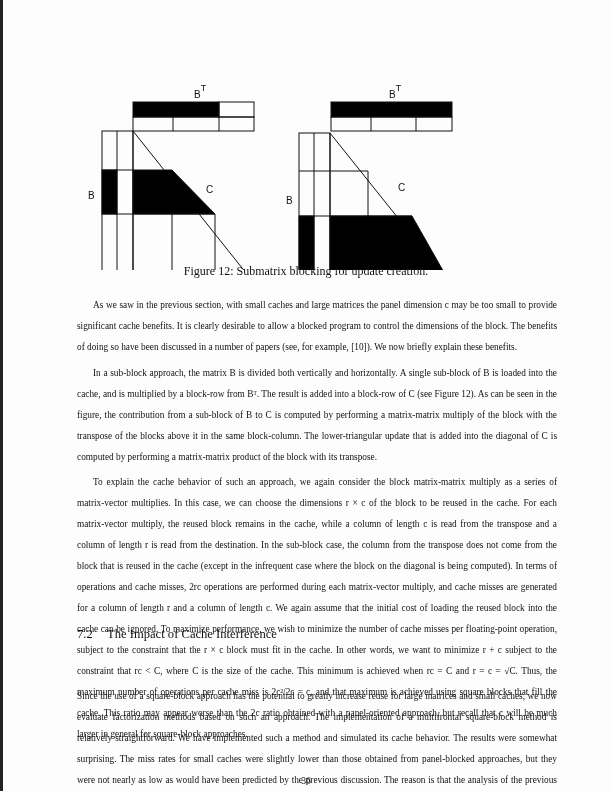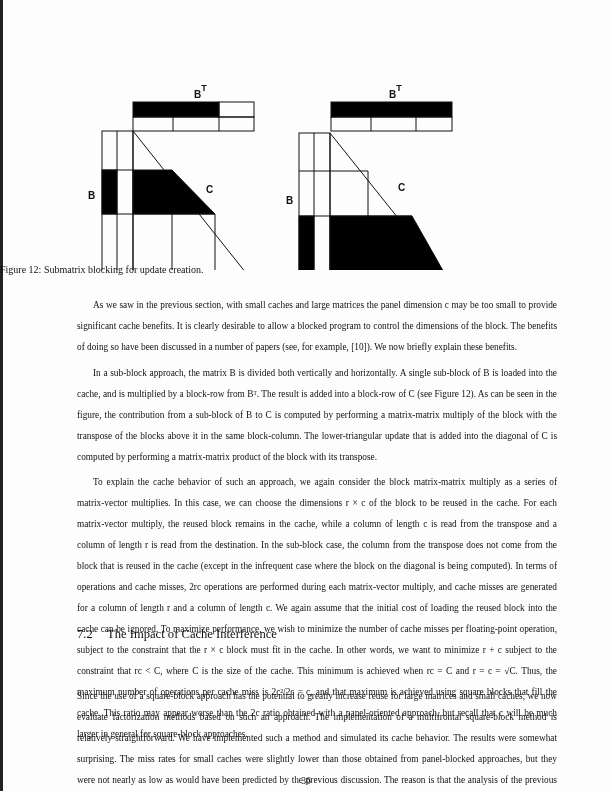--- a/index.html
+++ b/index.html
@@ -3,23 +3,23 @@
 <meta charset="utf-8">
 <style>
   html, body { margin: 0; padding: 0; }
   body {
     width: 612px; height: 791px; position: relative; overflow: hidden;
     background: #fdfdfd; color: #111;
     font-family: "Liberation Serif", "DejaVu Serif", serif;
   }
   .edge { position: absolute; left: 0; top: 0; width: 3px; height: 791px; background: #222; }
   .figure { position: absolute; left: 0; top: 0; width: 612px; height: 270px; }
-  .lbl { position: absolute; font-family: "Liberation Sans", "DejaVu Sans", sans-serif; font-weight: bold; font-size: 10px; }
+  .lbl { position: absolute; font-family: "Liberation Sans", "DejaVu Sans", sans-serif; font-weight: normal; font-size: 10px; }
   .lbl sup { font-size: 9px; position: relative; top: -3px; }
-  .caption { position: absolute; top: 264px; left: 0; width: 612px; font-size: 10px; }
+  .caption { position: absolute; top: 264px; left: 0; width: 612px; text-align: center; font-size: 12px; }
   .text {
     position: absolute; left: 77px; width: 480px; font-size: 9.3px; line-height: 21px; text-align: justify;
   }
   .text p { margin: 0 0 4.6px 0; text-indent: 16px; }
   .text p.noindent { text-indent: 0; margin-top: 32px; }
   .sec {
     position: absolute; left: 77px; top: 627px; font-size: 12.6px; font-weight: normal;
   }
   .sec .num { display: inline-block; width: 30px; }
   .pageno { position: absolute; top: 775px; left: 0; width: 612px; text-align: center; font-size: 9.6px; }

